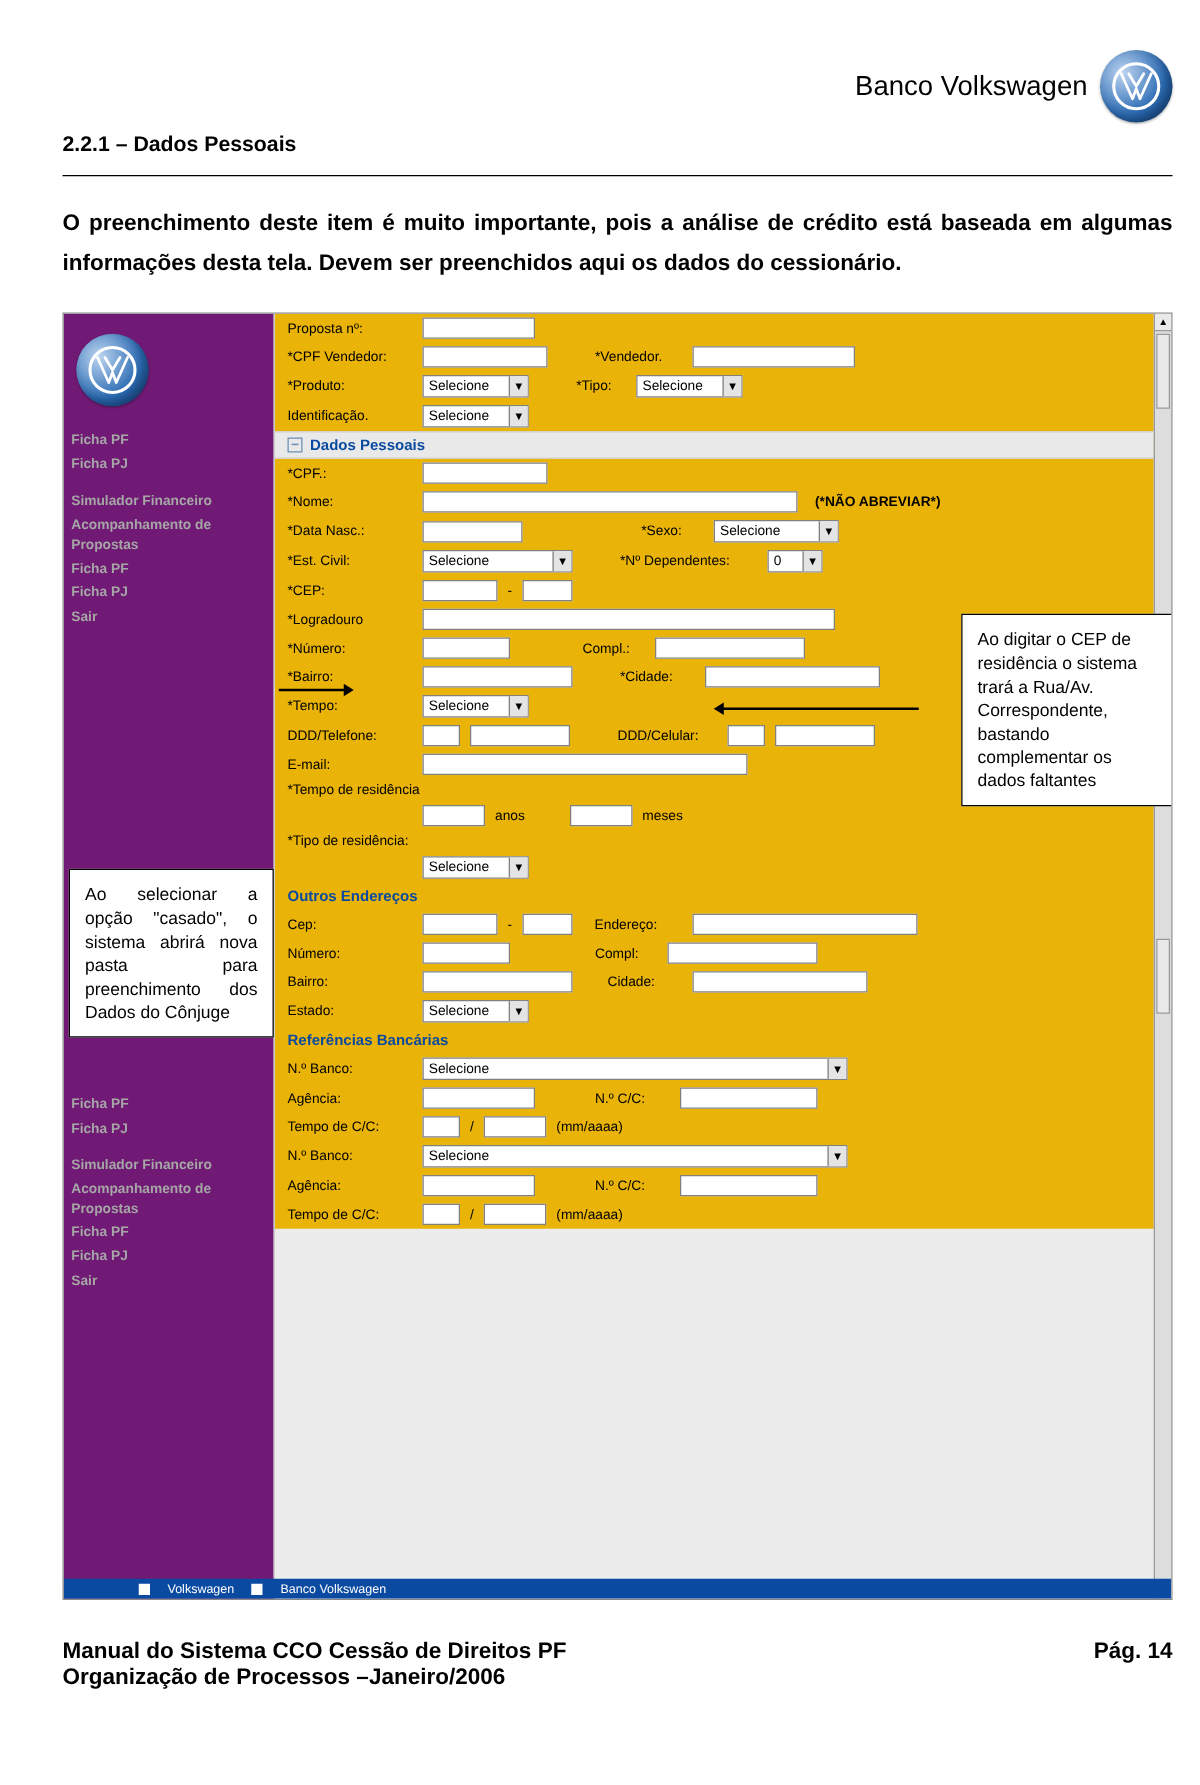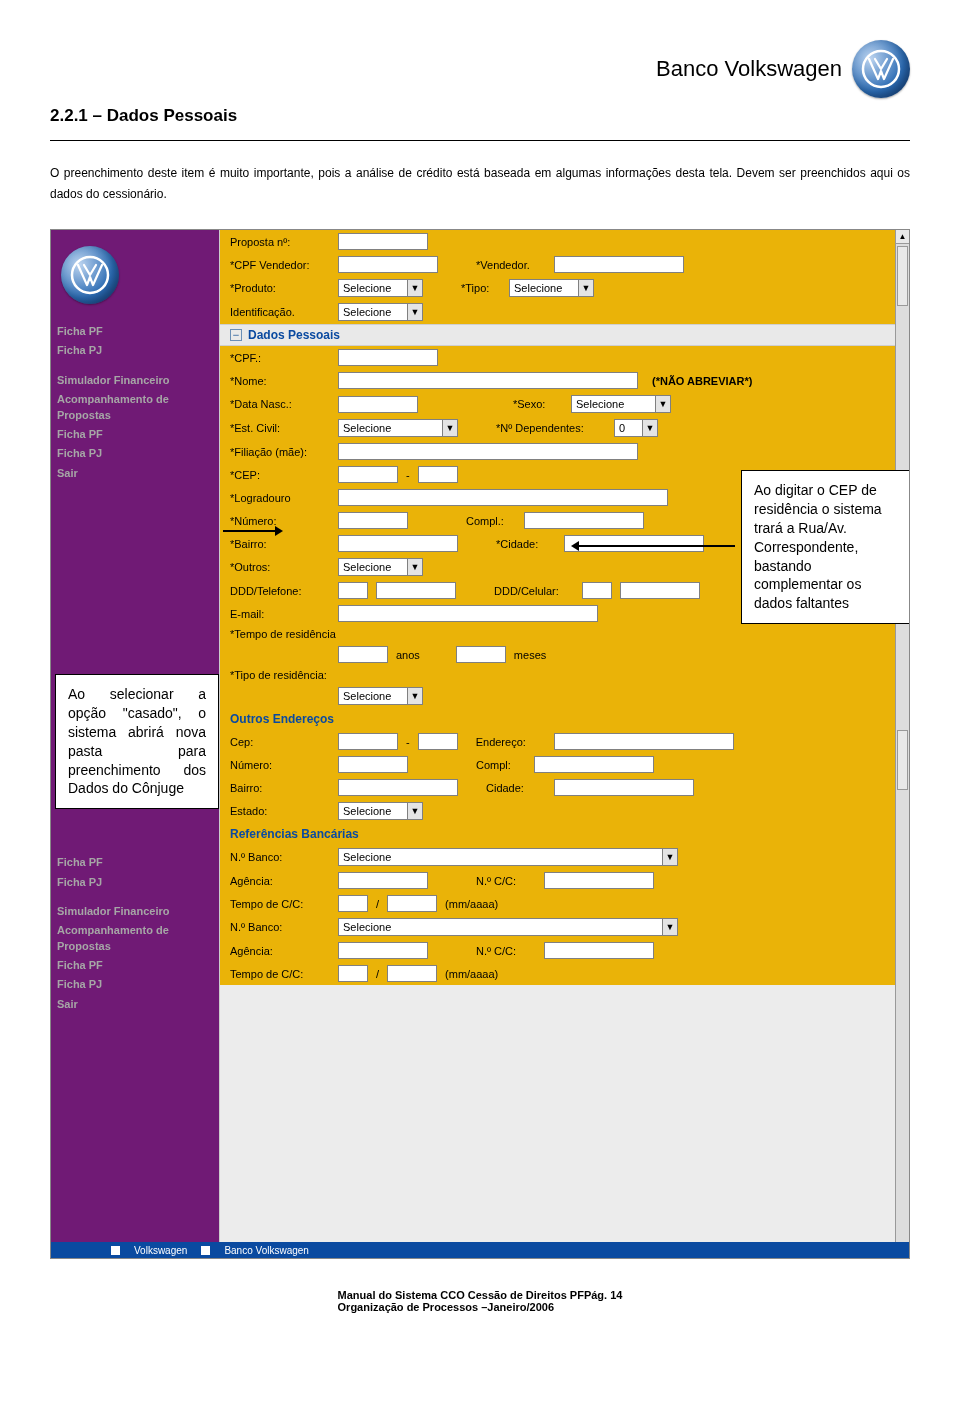--- a/index.html
+++ b/index.html
@@ -4,33 +4,33 @@
 <style>
   * { box-sizing: border-box; }
   body {
     margin: 0;
     font-family: Arial, Helvetica, sans-serif;
     background: #fff;
     width: 960px;
     font-size: 12px;
     color: #000;
   }
-  .page { padding: 40px 50px 20px 50px; }
+  .page { padding: 40px 22px 20px 50px; }
   .header { display: flex; align-items: center; justify-content: flex-end; gap: 10px; margin-bottom: 8px; }
   .header-text { font-family: 'Arial Narrow', Arial, sans-serif; font-size: 22px; font-weight: 400; color: #000; }
   .vw-circle {
     width: 58px; height: 58px; border-radius: 50%;
     background: radial-gradient(circle at 32% 32%, #bcd4f0 0%, #2b6bb3 60%, #0f3a78 100%);
     display: flex; align-items: center; justify-content: center;
     box-shadow: inset -4px -4px 8px rgba(0,0,0,0.25), 0 1px 2px rgba(0,0,0,0.35);
   }
   .vw-circle svg { width: 40px; height: 40px; }
   .h2 { font-size: 17px; font-weight: 700; margin: 8px 0 14px; }
   .rule { border: 0; border-top: 1.5px solid #000; margin: 0 0 22px; }
-  .body-text { font-size: 12px; line-height: 1.75; text-align: justify; margin-bottom: 24px; }
+  .body-text { font-size: 18px; line-height: 1.75; text-align: justify; margin-bottom: 24px; font-weight: bold; }
   .screenshot {
     border: 1px solid #888;
     background: #fff;
     position: relative;
     height: 1030px;
     overflow: hidden;
   }
   .ss-inner { display: flex; height: 100%; }
   .ss-side { width: 168px; flex: 0 0 168px; background: #701a75; padding: 10px 6px 0; position: relative; }
   .ss-side .vw-circle { width: 58px; height: 58px; margin: 6px 0 20px 4px; }
@@ -64,21 +64,21 @@
   .bottom-bar { position:absolute;bottom:0;left:0;right:0;height:16px;background:#0a4aa0;display:flex;align-items:center;gap:14px;padding:0 60px;color:#fff;font-size:10px; }
   .bottom-bar .sq { width:9px;height:9px;background:#fff;display:inline-block; }
   .callout {
     position: absolute; background: #fff; border: 1px solid #000; padding: 10px 12px;
     font-size: 14px; line-height: 1.35; z-index: 5;
   }
   .callout-left { left: 4px; top: 444px; width: 164px; text-align: justify; }
   .callout-right { right: -6px; top: 240px; width: 174px; }
   .arrow-line { position:absolute;background:#000;z-index:4; }
   .arrow-head { position:absolute;width:0;height:0;z-index:4; }
-  .foot { margin-top: 30px; display:flex;justify-content:center;font-size:11px;font-weight:700; }
+  .foot { margin-top: 30px; display:flex;justify-content:space-between;font-size:18px;font-weight:700; }
 </style>
 </head>
 <body>
 
 <div class="page">
 
   <div class="header">
     <span class="header-text">Banco Volkswagen</span>
     <span class="vw-circle">
       <svg viewBox="0 0 40 40">
@@ -206,24 +206,20 @@
                 <span>Selecione</span>
                 <span class="caret">▼</span>
               </span>
             <span class="flabel" style="min-width:110px;margin-left:30px">*Nº Dependentes:</span>
             <span class="sel" style="width:44px">
                 <span>0</span>
                 <span class="caret">▼</span>
               </span>
           </div>
           <div class="form-row">
-            <span class="flabel">*Filiação (mãe):</span>
-            <span class="inp" style="width:300px"></span>
-          </div>
-          <div class="form-row">
             <span class="flabel">*CEP:</span>
             <span class="inp" style="width:60px"></span>
             <span>-</span>
             <span class="inp" style="width:40px"></span>
           </div>
           <div class="form-row">
             <span class="flabel">*Logradouro</span>
             <span class="inp" style="width:330px"></span>
           </div>
           <div class="form-row">
@@ -232,21 +228,21 @@
             <span class="flabel" style="min-width:50px;margin-left:50px">Compl.:</span>
             <span class="inp" style="width:120px"></span>
           </div>
           <div class="form-row">
             <span class="flabel">*Bairro:</span>
             <span class="inp" style="width:120px"></span>
             <span class="flabel" style="min-width:60px;margin-left:30px">*Cidade:</span>
             <span class="inp" style="width:140px"></span>
           </div>
           <div class="form-row">
-            <span class="flabel">*Outros:</span>
+            <span class="flabel">*Tempo:</span>
             <span class="sel" style="width:85px">
                 <span>Selecione</span>
                 <span class="caret">▼</span>
               </span>
           </div>
           <div class="form-row">
             <span class="flabel">DDD/Telefone:</span>
             <span class="inp" style="width:30px"></span>
             <span class="inp" style="width:80px"></span>
             <span class="flabel" style="min-width:80px;margin-left:30px">DDD/Celular:</span>

